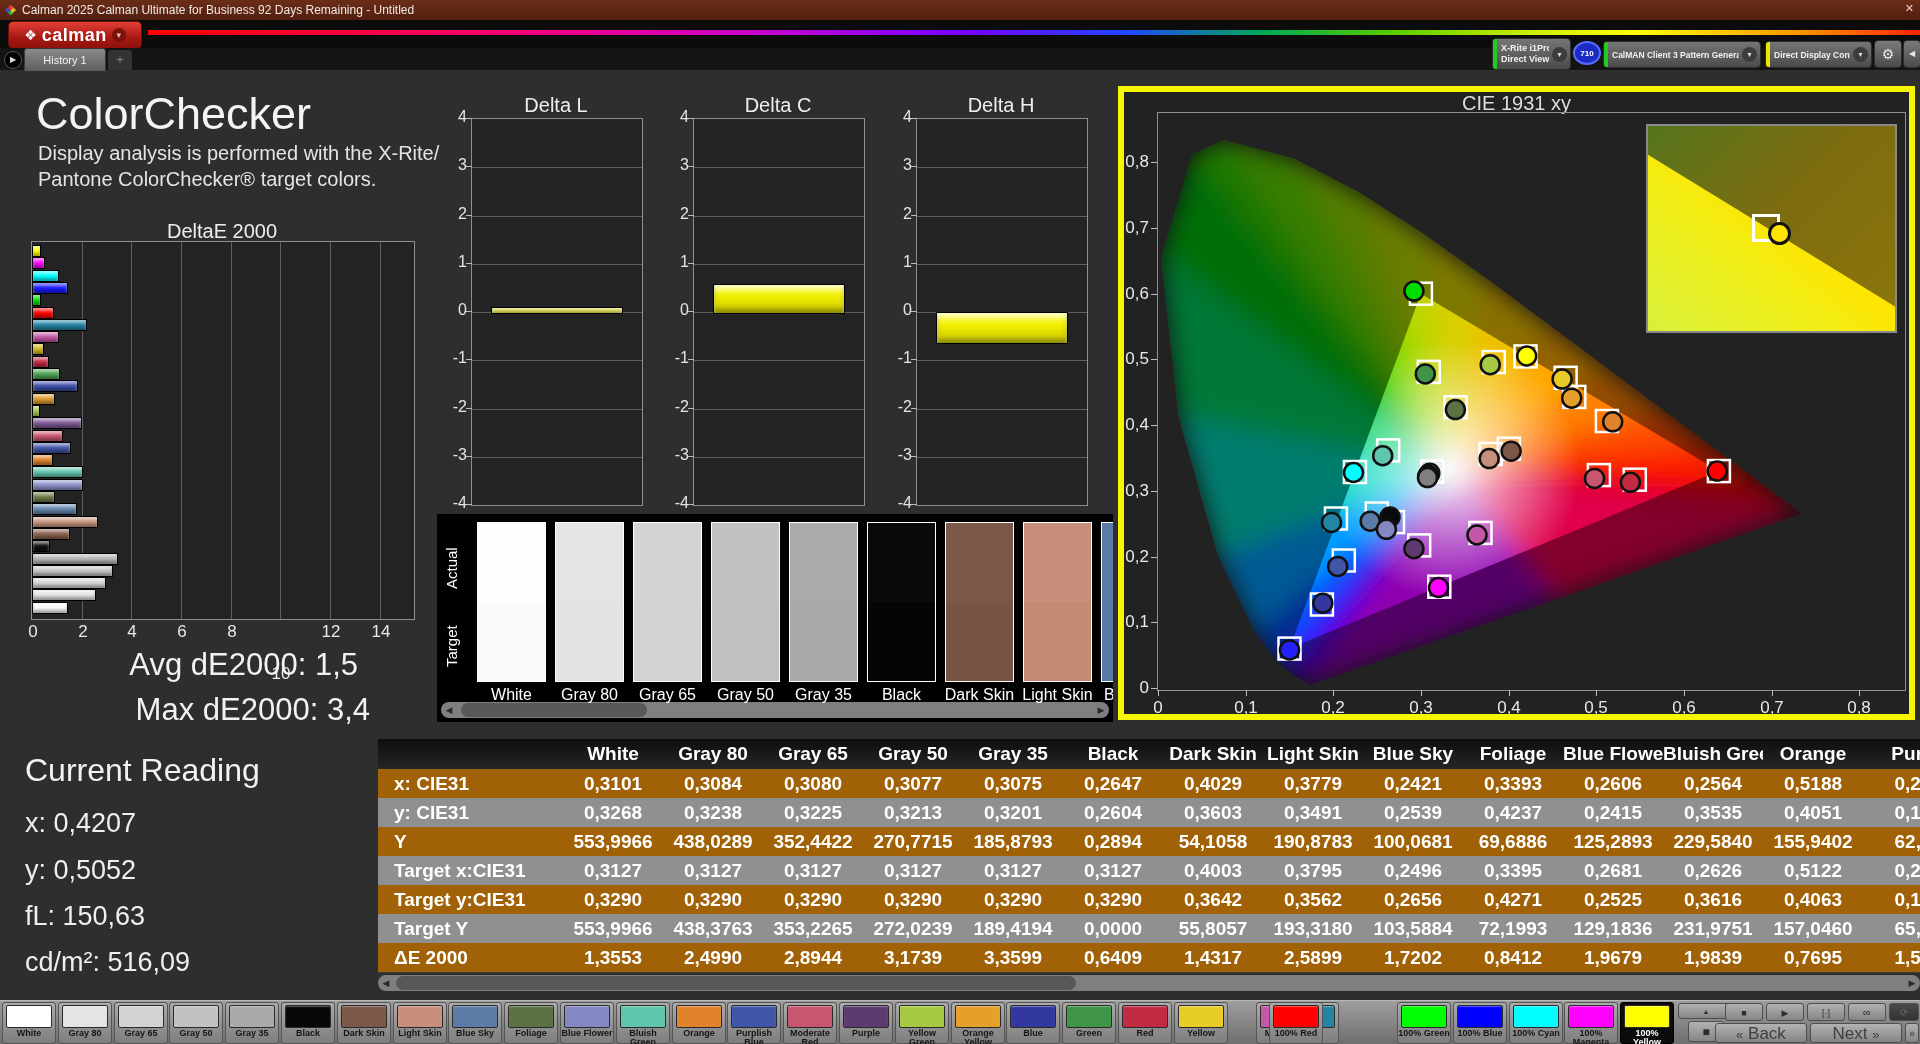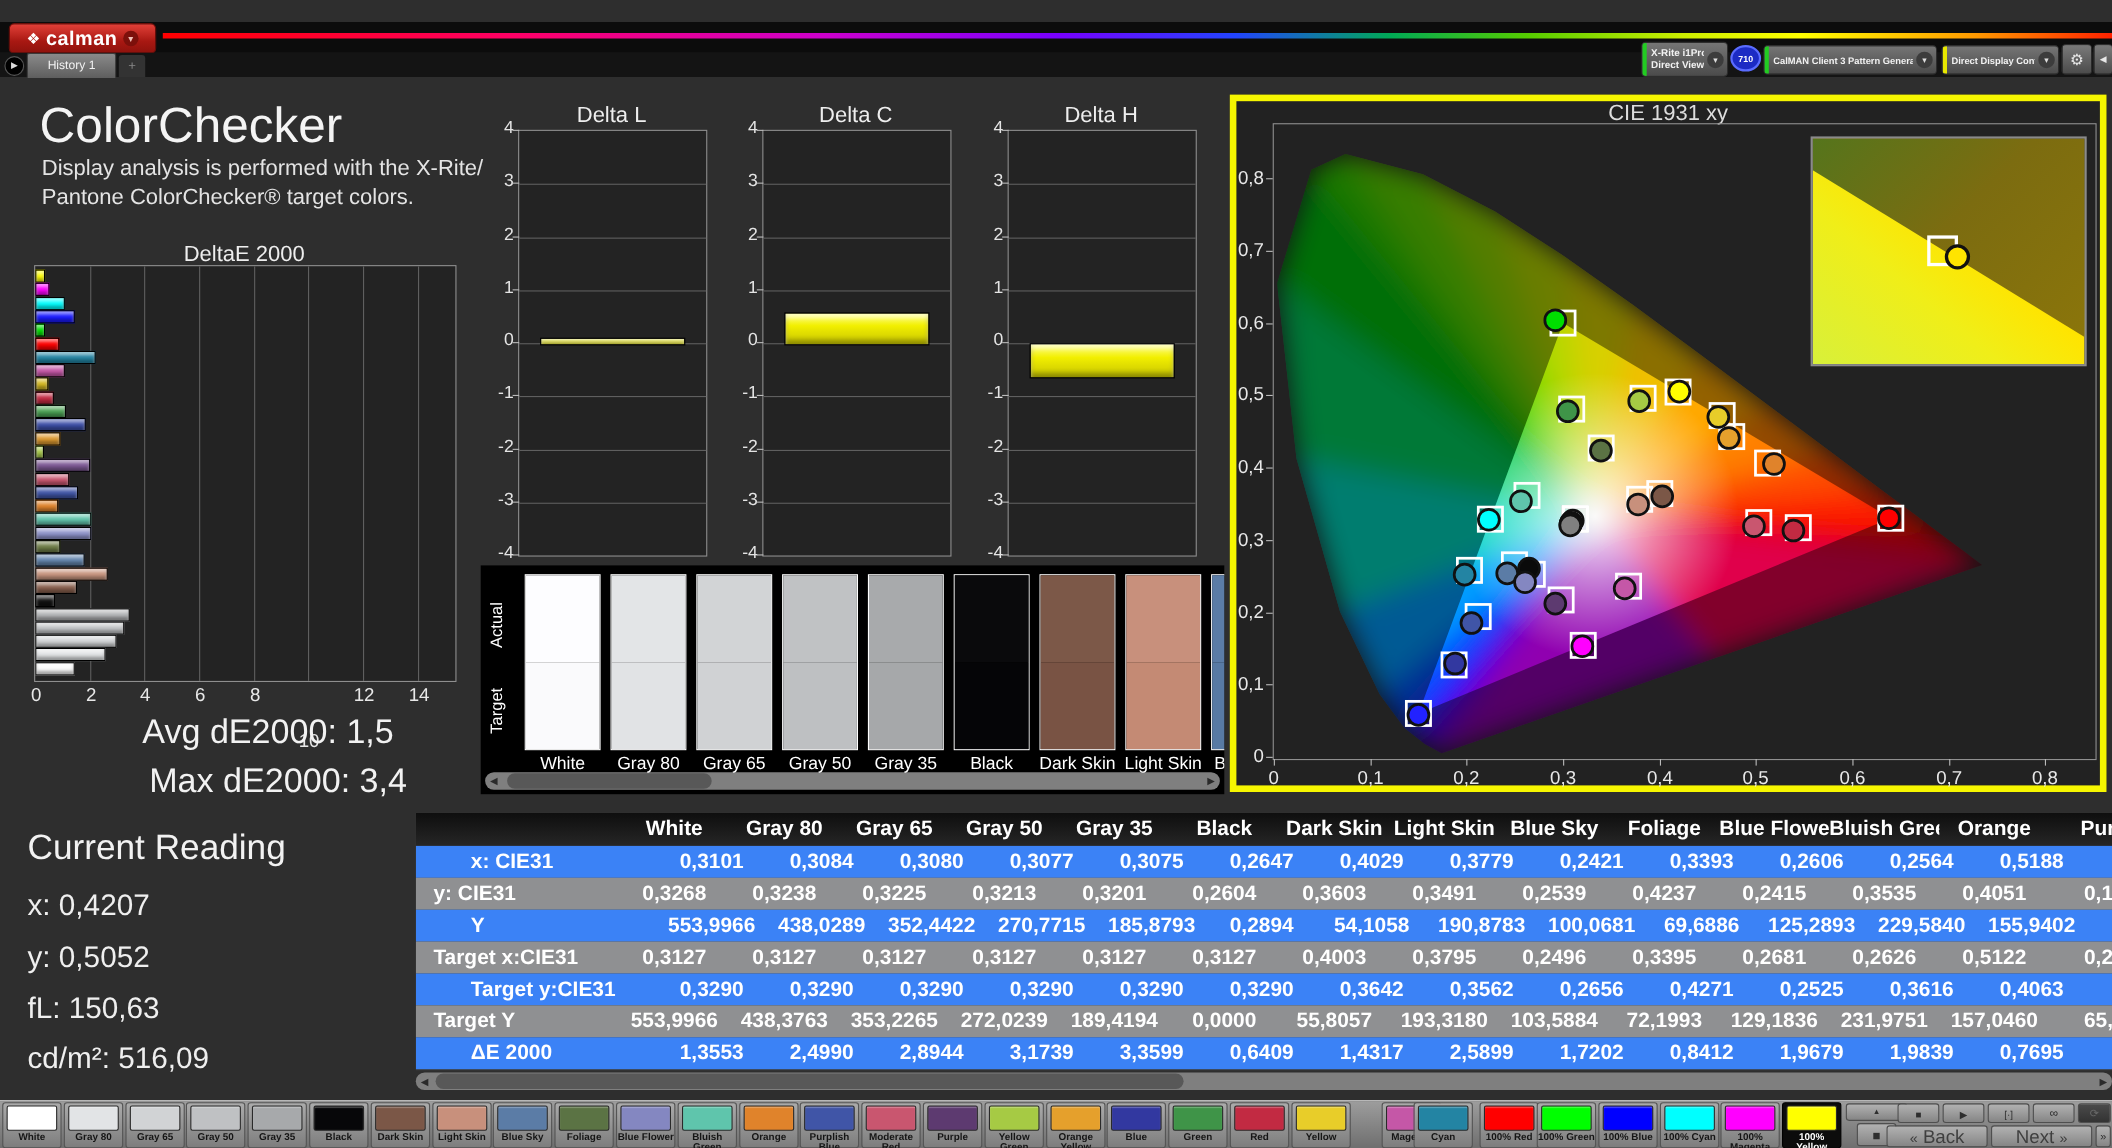--- a/index.html
+++ b/index.html
@@ -77,21 +77,21 @@
   .hthumb{position:absolute;top:1px;height:14px;background:#585858;border-radius:7px;}
   .harrow{position:absolute;top:0;width:16px;height:16px;color:#2a2a2a;font-size:9px;line-height:16px;text-align:center;}
   
   #meas-table{left:378px;top:739px;width:1542px;height:234px;overflow:hidden;background:#3e3e3e;}
   .t-row{display:flex;height:29px;}
   .t-head{height:30px;background:linear-gradient(#0e0e0e,#262626);}
   .t-cell{width:100px;flex:none;text-align:center;font-size:19px;font-weight:bold;color:#fff;
           line-height:29px;overflow:hidden;white-space:nowrap;}
   .t-label{width:185px;flex:none;text-align:left;padding-left:16px;box-sizing:border-box;
            font-size:19px;font-weight:bold;color:#fff;line-height:29px;white-space:nowrap;}
-  .row-dark{background:#3b82f6;padding-left:34px;} .row-light{background:#8f9092;}
+  .row-dark{background:#a16207;} .row-light{background:#8f9092;}
   
   #cie-panel{left:1118px;top:86px;width:785px;height:622px;background:#222;
              border:6px solid #f6f600;}
   #cie-title{left:1118px;top:92px;width:797px;text-align:center;font-size:20px;color:#ddd;}
   #cie-border{left:1157px;top:112px;width:747px;height:577px;border:1px solid #909090;}
   #cie-svg{left:1158px;top:113px;}
   .cie-lbl{position:absolute;font-size:17px;color:#e8e8e8;}
   .cie-tickx{position:absolute;width:1px;height:6px;background:#bbb;top:690px;}
   .cie-ticky{position:absolute;width:6px;height:1px;background:#bbb;left:1151px;}
   #cie-inset{left:1646px;top:124px;width:247px;height:205px;border:2px solid #8a8a8a;
@@ -116,20 +116,25 @@
   .pal-sel .pal-lbl{color:#fff;}
   .ctl-btn{position:absolute;background:linear-gradient(#b2b2b2,#858585);border:1px solid #4f4f4f;
            border-radius:3px;color:#2e2e2e;text-align:center;box-sizing:border-box;}
   .ctl-dim{color:#6a6a6a;background:linear-gradient(#4a4a4a,#333);}
 </style>
 </head>
 <body>
 
 <div id="root">
 
+  <div id="titlebar" class="abs">
+    <div id="title-icon"></div>
+    <span>Calman 2025 Calman Ultimate for Business 92 Days Remaining  - Untitled</span>
+    <span id="close-btn">✕</span>
+  </div>
   <div id="logo-row" class="abs">
     <div id="logo-btn">
       <span class="diamond">❖</span>
       <span class="word">calman</span>
       <span class="chev">▾</span>
     </div>
     <div id="rainbow"></div>
   </div>
   <div id="tab-row" class="abs">
     <div id="tab-arrow">▶</div>
@@ -763,21 +768,21 @@
           <div class="pal-lbl">Yellow</div>
         </div>
         <div class="pal-btn" style="left:1256px;">
           <div class="pal-chip" style="background:#c557a7;"></div>
           <div class="pal-lbl">Magenta</div>
         </div>
         <div class="pal-btn" style="left:1285px;">
           <div class="pal-chip" style="background:#2384a3;"></div>
           <div class="pal-lbl">Cyan</div>
         </div>
-        <div class="pal-btn" style="left:1345px;">
+        <div class="pal-btn" style="left:1269px;">
           <div class="pal-chip" style="background:#ff0000;"></div>
           <div class="pal-lbl">100% Red</div>
         </div>
         <div class="pal-btn" style="left:1397px;">
           <div class="pal-chip" style="background:#00ff00;"></div>
           <div class="pal-lbl">100% Green</div>
         </div>
         <div class="pal-btn" style="left:1453px;">
           <div class="pal-chip" style="background:#0000ff;"></div>
           <div class="pal-lbl">100% Blue</div>

